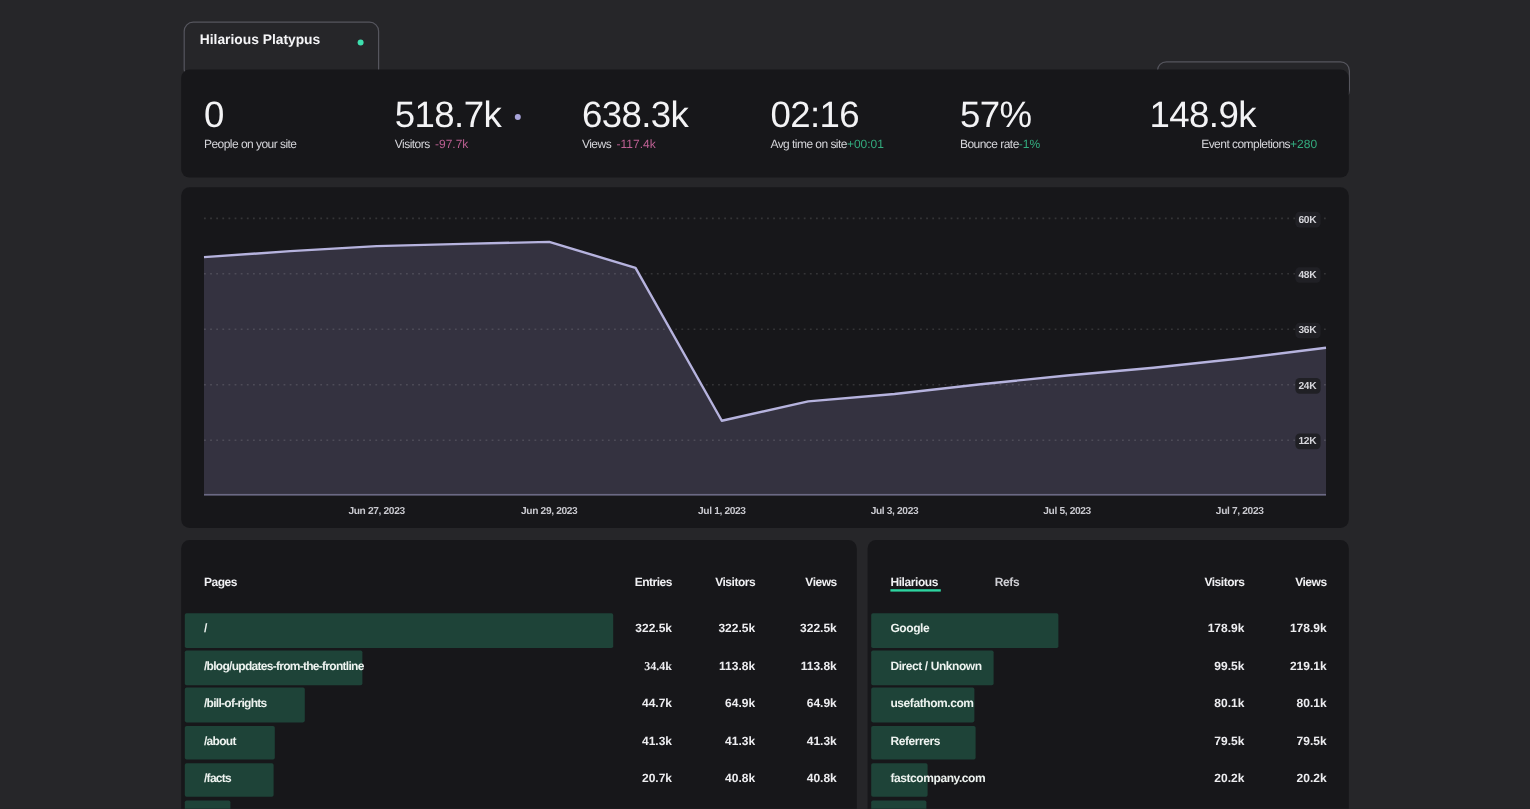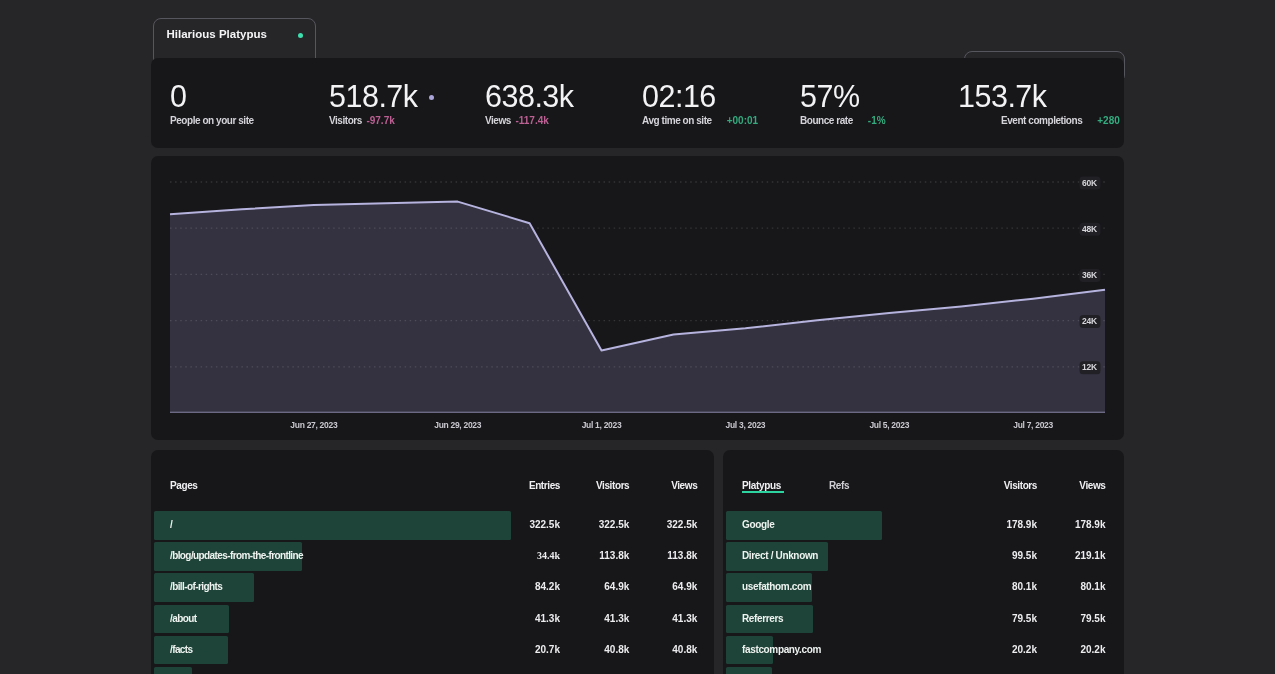--- a/index.html
+++ b/index.html
@@ -1,24 +1,24 @@
 <!DOCTYPE html>
 <html><head>
 <meta charset="utf-8">
 <style>
   * { margin:0; padding:0; box-sizing:border-box; }
   html,body { width:1275px; height:674px; overflow:hidden; }
   body { background:#262629; font-family:"Liberation Sans", sans-serif; position:relative; }
   .abs { position:absolute; }
   .card { position:absolute; background:#17171a; border-radius:7px; }
   .num { font-size:30.5px; color:#f3f3f5; letter-spacing:-0.5px; }
-  .slabel { font-size:10px; font-weight:700; color:#d4d4d9; letter-spacing:-0.45px; }
+  .slabel { font-size:10px; font-weight:400; color:#d4d4d9; letter-spacing:-0.45px; }
   .slabel span { letter-spacing:0; }
   .neg { color:#bd6093; margin-left:4.5px; letter-spacing:0; }
-  .pos { color:#33ab7e; margin-left:15px; letter-spacing:0; }
+  .pos { color:#33ab7e; margin-left:0; letter-spacing:0; }
   .hdr { font-size:10px; font-weight:700; color:#f0f0f3; letter-spacing:-0.4px; }
   .rowbar { position:absolute; height:28.5px; background:#1e4338; border-radius:1.5px; }
   .rowtxt { position:absolute; font-size:10px; font-weight:700; color:#eef3f0; line-height:28.5px; letter-spacing:-0.6px; }
   .val { position:absolute; font-size:10px; font-weight:700; color:#ededf0; line-height:28.5px; text-align:right; }
 </style>
 </head>
 <body>
 
 <div class="abs" style="left:152.5px; top:18px; width:163.5px; height:48px; border:1px solid #56565e; border-radius:8px;">
   <span class="abs" style="left:13px; top:9px; font-size:11.5px; font-weight:700; color:#f5f5f7;">Hilarious Platypus</span>
@@ -45,21 +45,21 @@
     <div class="abs slabel" style="left:170px; top:114.5px; line-height:12px;">People on your site</div>
     <div class="abs num" style="left:329px; top:81.5px; line-height:28px;text-align:center;">518.7k</div>
     <div class="abs" style="left:429px; top:95px; width:5px; height:5px; border-radius:50%; background:#a9a4da;"></div>
     <div class="abs slabel" style="left:329px; top:114.5px; line-height:12px;">Visitors<span class="neg">-97.7k</span></div>
     <div class="abs num" style="left:485px; top:81.5px; line-height:28px;">638.3k</div>
     <div class="abs slabel" style="left:485px; top:114.5px; line-height:12px;">Views<span class="neg">-117.4k</span></div>
     <div class="abs num" style="left:642px; top:81.5px; line-height:28px;">02:16</div>
     <div class="abs slabel" style="left:642px; top:114.5px; line-height:12px;">Avg time on site<span class="pos">+00:01</span></div>
     <div class="abs num" style="left:800px; top:81.5px; line-height:28px;">57%</div>
     <div class="abs slabel" style="left:800px; top:114.5px; line-height:12px;">Bounce rate<span class="pos">-1%</span></div>
-    <div class="abs num" style="left:958px; top:81.5px; line-height:28px;">153.7k</div>
+    <div class="abs num" style="left:958px; top:81.5px; line-height:28px;">148.9k</div>
     <div class="abs slabel" style="left:958px; top:114.5px; line-height:12px;padding-left:43px;">Event completions<span class="pos">+280</span></div>
   </div>
 
 <div class="card" style="left:151px; top:156px; width:973px; height:284px;"></div>
 <svg class="abs" id="chart" style="left:151px; top:156px;" width="973" height="281">
     <polygon points="19.0,58.3 90.9,53.3 162.8,49.1 234.8,47.2 306.7,45.6 378.6,67.2 450.5,194.6 522.5,178.5 594.4,172.3 666.3,164.2 738.2,156.9 810.2,150.4 882.1,142.7 954.0,133.8 954,257 19,257" fill="#343240"></polygon>
     <rect x="19" y="255.6" width="935" height="1.4" fill="rgba(176,173,216,0.45)"></rect>
     <line x1="19" y1="26" x2="954" y2="26" stroke="rgba(255,255,255,0.13)" stroke-width="1.3" stroke-dasharray="1.5 3.6"></line>
     <line x1="19" y1="72.19999999999999" x2="954" y2="72.19999999999999" stroke="rgba(255,255,255,0.13)" stroke-width="1.3" stroke-dasharray="1.5 3.6"></line>
     <line x1="19" y1="118.4" x2="954" y2="118.4" stroke="rgba(255,255,255,0.13)" stroke-width="1.3" stroke-dasharray="1.5 3.6"></line>
@@ -98,39 +98,39 @@
     <div class="val" style="left:480px; top:511px; width:80px;">322.5k</div>
     <div class="val" style="left:549.3px; top:511px; width:80px;">322.5k</div>
     <div class="val" style="left:617.3px; top:511px; width:80px;">322.5k</div>
     <div class="rowbar" style="left:154px; top:542.2px; width:147.5px;"></div>
     <div class="rowtxt" style="left:170px; top:542.2px;">/blog/updates-from-the-frontline</div>
     <div class="val" style="left:480px; top:542.2px; width:80px;font-family:Liberation Serif, serif;">34.4k</div>
     <div class="val" style="left:549.3px; top:542.2px; width:80px;">113.8k</div>
     <div class="val" style="left:617.3px; top:542.2px; width:80px;">113.8k</div>
     <div class="rowbar" style="left:154px; top:573.4px; width:100px;"></div>
     <div class="rowtxt" style="left:170px; top:573.4px;">/bill-of-rights</div>
-    <div class="val" style="left:480px; top:573.4px; width:80px;">84.2k</div>
+    <div class="val" style="left:480px; top:573.4px; width:80px;">44.7k</div>
     <div class="val" style="left:549.3px; top:573.4px; width:80px;">64.9k</div>
     <div class="val" style="left:617.3px; top:573.4px; width:80px;">64.9k</div>
     <div class="rowbar" style="left:154px; top:604.6px; width:74.5px;"></div>
     <div class="rowtxt" style="left:170px; top:604.6px;">/about</div>
     <div class="val" style="left:480px; top:604.6px; width:80px;">41.3k</div>
     <div class="val" style="left:549.3px; top:604.6px; width:80px;">41.3k</div>
     <div class="val" style="left:617.3px; top:604.6px; width:80px;">41.3k</div>
     <div class="rowbar" style="left:154px; top:635.8px; width:74px;"></div>
     <div class="rowtxt" style="left:170px; top:635.8px;">/facts</div>
     <div class="val" style="left:480px; top:635.8px; width:80px;">20.7k</div>
     <div class="val" style="left:549.3px; top:635.8px; width:80px;">40.8k</div>
     <div class="val" style="left:617.3px; top:635.8px; width:80px;">40.8k</div>
     <div class="rowbar" style="left:154px; top:667px; width:37.6px;"></div>
     <div class="rowtxt" style="left:170px; top:667px;"></div>
     <div class="val" style="left:480px; top:667px; width:80px;"></div>
     <div class="val" style="left:549.3px; top:667px; width:80px;"></div>
     <div class="val" style="left:617.3px; top:667px; width:80px;"></div>
-    <div class="abs hdr" style="left:742px; top:479.5px; letter-spacing:-0.35px;">Platypus</div>
+    <div class="abs hdr" style="left:742px; top:479.5px; letter-spacing:-0.35px;">Hilarious</div>
     <div class="abs" style="left:741.6px; top:490.5px; width:42.5px; height:2px; background:#2dd4a0;"></div>
     <div class="abs" style="left:829px; top:479.5px; font-size:10px; font-weight:700; color:#cfcfd4; letter-spacing:-0.35px;">Refs</div>
     <div class="abs hdr" style="left:957px; top:479.5px; width:80px; text-align:right;">Visitors</div>
     <div class="abs hdr" style="left:1025.5px; top:479.5px; width:80px; text-align:right;">Views</div>
     <div class="rowbar" style="left:725.5px; top:511px; width:156px;"></div>
     <div class="rowtxt" style="left:742px; top:511px; letter-spacing:-0.35px;">Google</div>
     <div class="val" style="left:957px; top:511px; width:80px;">178.9k</div>
     <div class="val" style="left:1025.5px; top:511px; width:80px;">178.9k</div>
     <div class="rowbar" style="left:725.5px; top:542.2px; width:102.5px;"></div>
     <div class="rowtxt" style="left:742px; top:542.2px; letter-spacing:-0.35px;">Direct / Unknown</div>

